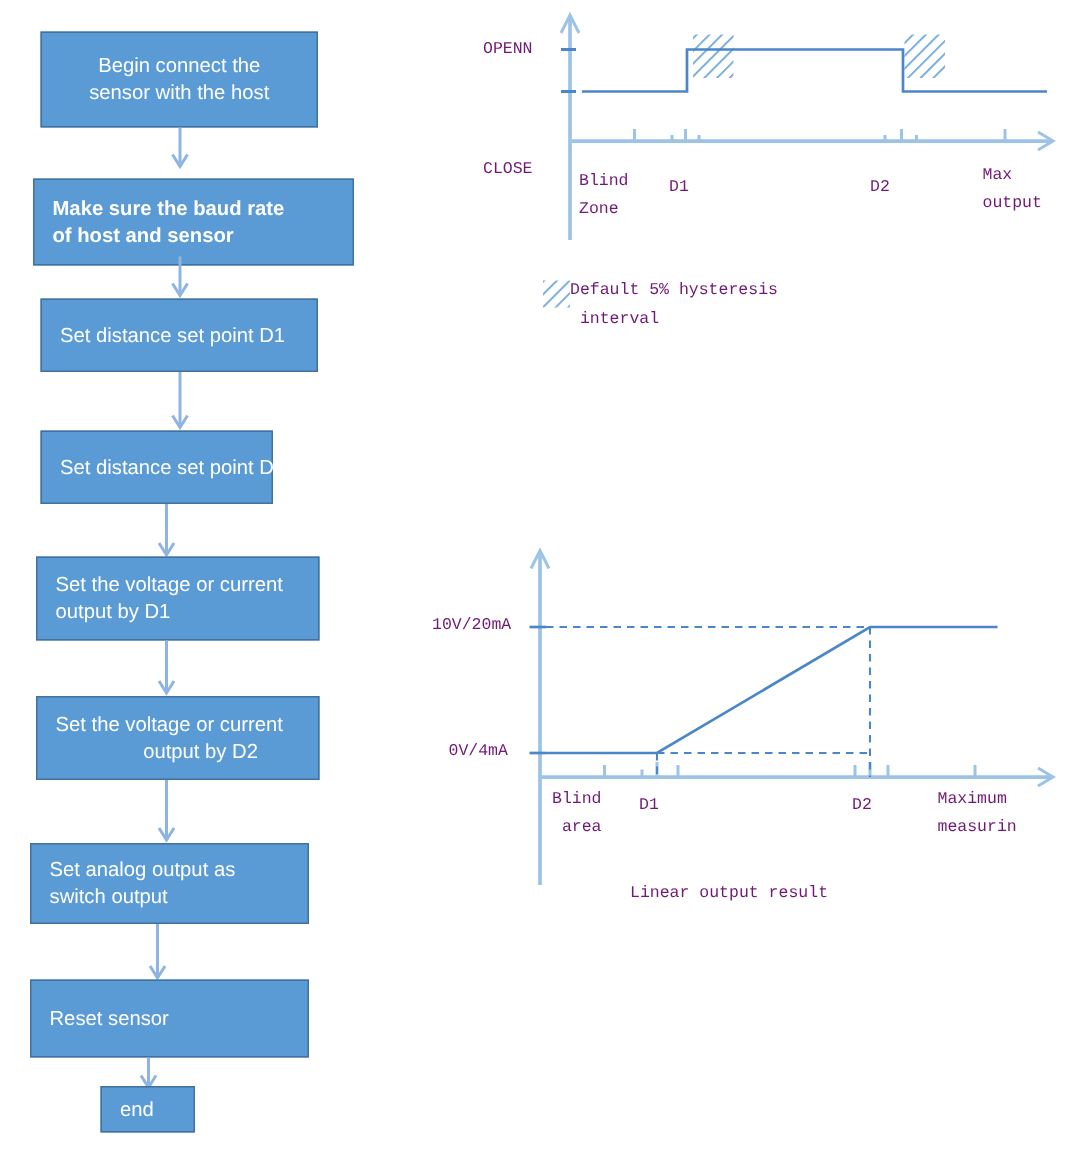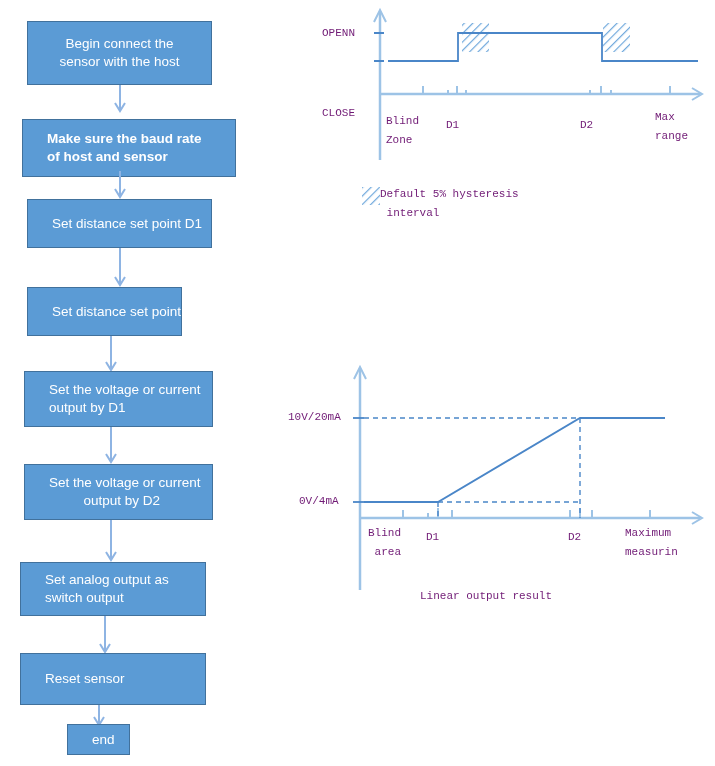--- a/index.html
+++ b/index.html
@@ -26,21 +26,21 @@
     background: #5B9BD5;
     border: 1px solid #41719C;
     box-sizing: border-box;
     color: #ffffff;
     font-family: "Liberation Sans", sans-serif;
     font-size: 13.5px;
     line-height: 18px;
     display: flex;
     flex-direction: column;
     justify-content: center;
-    padding: 0 24px;
+    padding: 0 12px;
   }
   .flow-box .ln { display: block; white-space: pre; }
   .al-c { text-align: center; }
   .al-l { text-align: left; }
   .al-r { text-align: right; }
 
   .flow-arrow {
     position: absolute;
     width: 14px;
   }
@@ -190,21 +190,21 @@
   </svg>
 
   <div class="dlabel" style="left:22px; top:25px;">OPENN</div>
   <div class="dlabel" style="left:22px; top:57px;margin-top:48px;">CLOSE</div>
 
   <div class="dlabel two" style="left:86px; top:112px;">Blind
 Zone</div>
   <div class="dlabel" style="left:146px; top:117px;">D1</div>
   <div class="dlabel" style="left:280px; top:117px;">D2</div>
   <div class="dlabel two" style="left:355px; top:108px;">Max
-range</div>
+output</div>
 </div>
 
 <div class="diagram" style="left:362px; top:185px; width:230px; height:46px;">
   <svg width="20" height="20" viewBox="0 0 20 20" style="position:absolute; left:0; top:2px;">
     <defs>
       <pattern id="hatchB" width="6" height="6" patternUnits="userSpaceOnUse" patternTransform="rotate(45)">
         <line x1="0" y1="0" x2="0" y2="6" stroke="#6FA8DC" stroke-width="2.4"></line>
       </pattern>
     </defs>
     <rect x="0" y="0" width="18" height="18" fill="url(#hatchB)"></rect>

